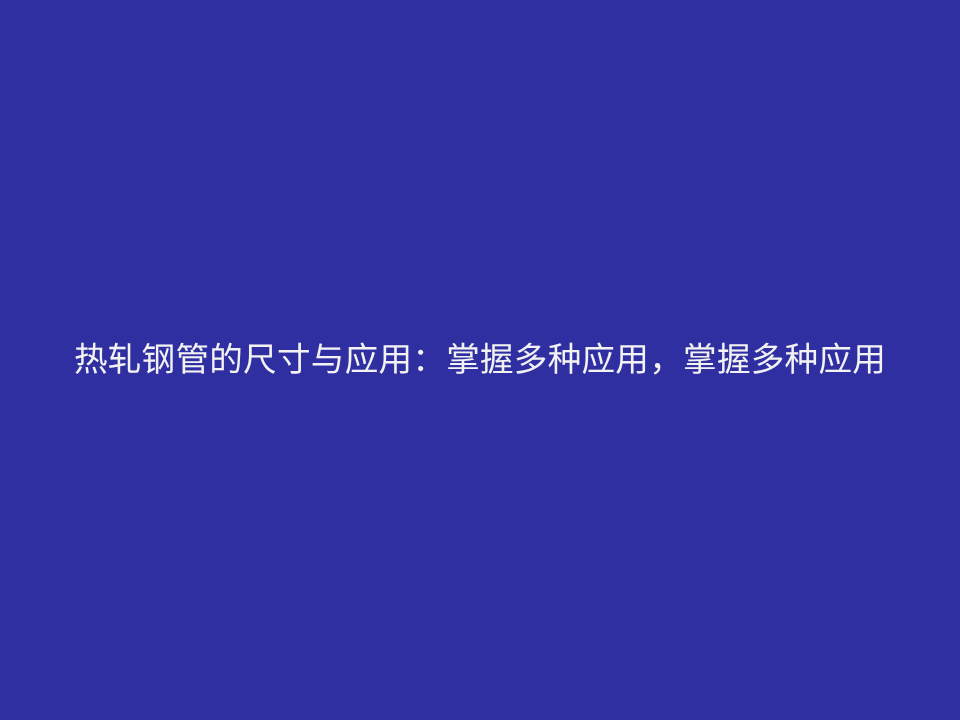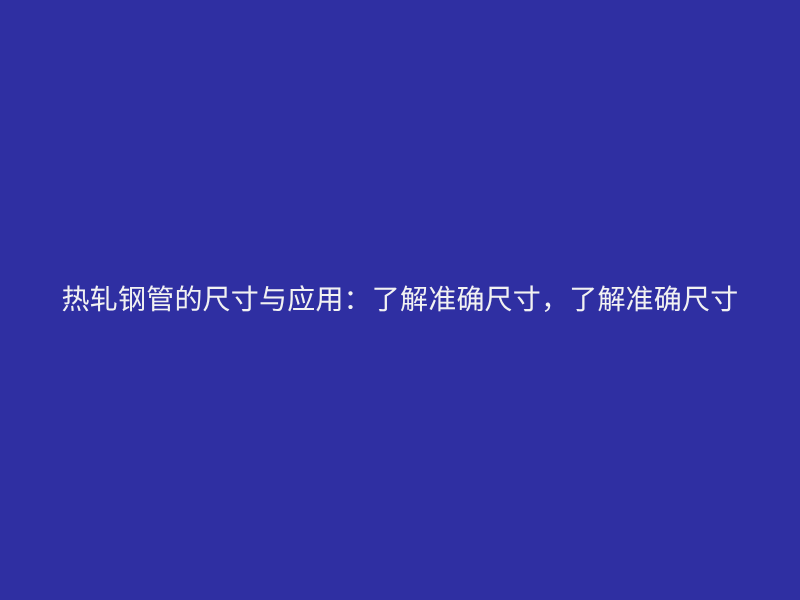--- a/index.html
+++ b/index.html
@@ -45,15 +45,15 @@
     font-family: "Liberation Sans", "DejaVu Sans", sans-serif;
     word-break: break-word;
     -webkit-font-smoothing: antialiased;
   }
 </style>
 </head>
 <body>
 
 <div class="banner">
   <div class="banner-inner">
-    <h1 class="banner-title">热轧钢管的尺寸与应用：了解准确尺寸，了解准确尺寸</h1>
+    <h1 class="banner-title">热轧钢管的尺寸与应用：掌握多种应用，掌握多种应用</h1>
   </div>
 </div>
 
 </body></html>

